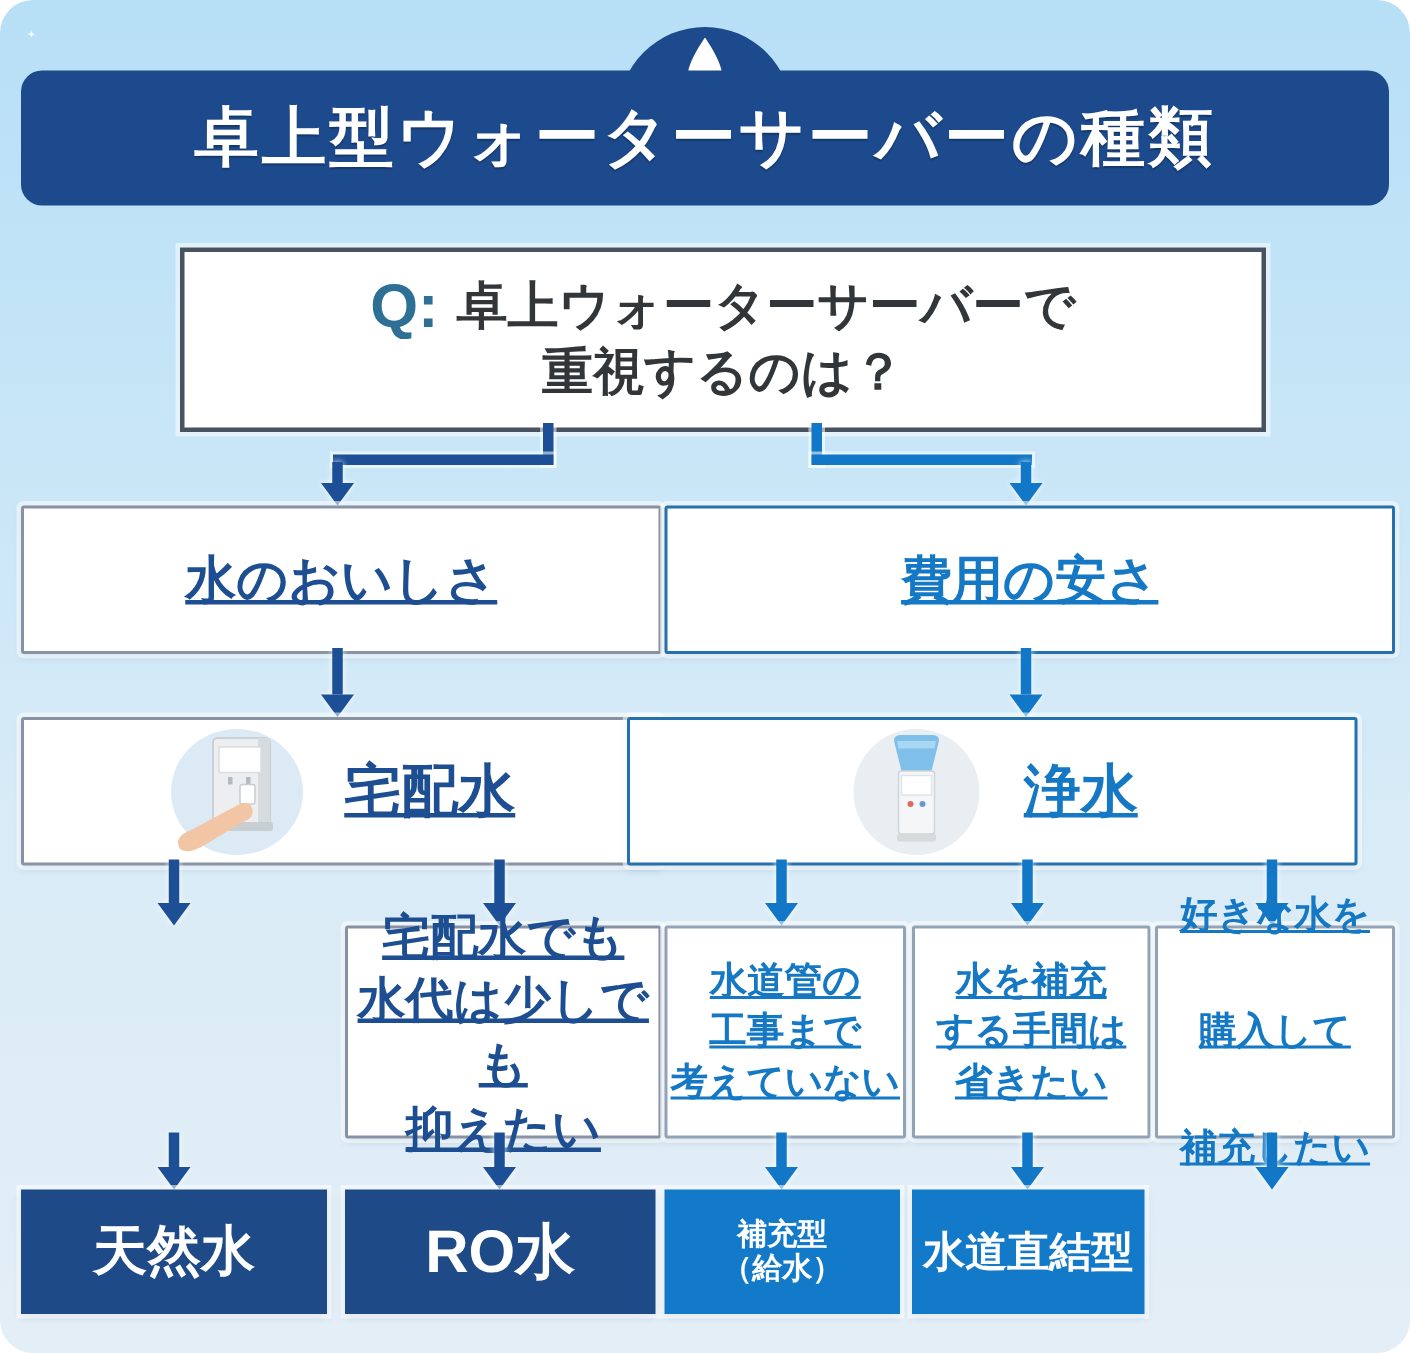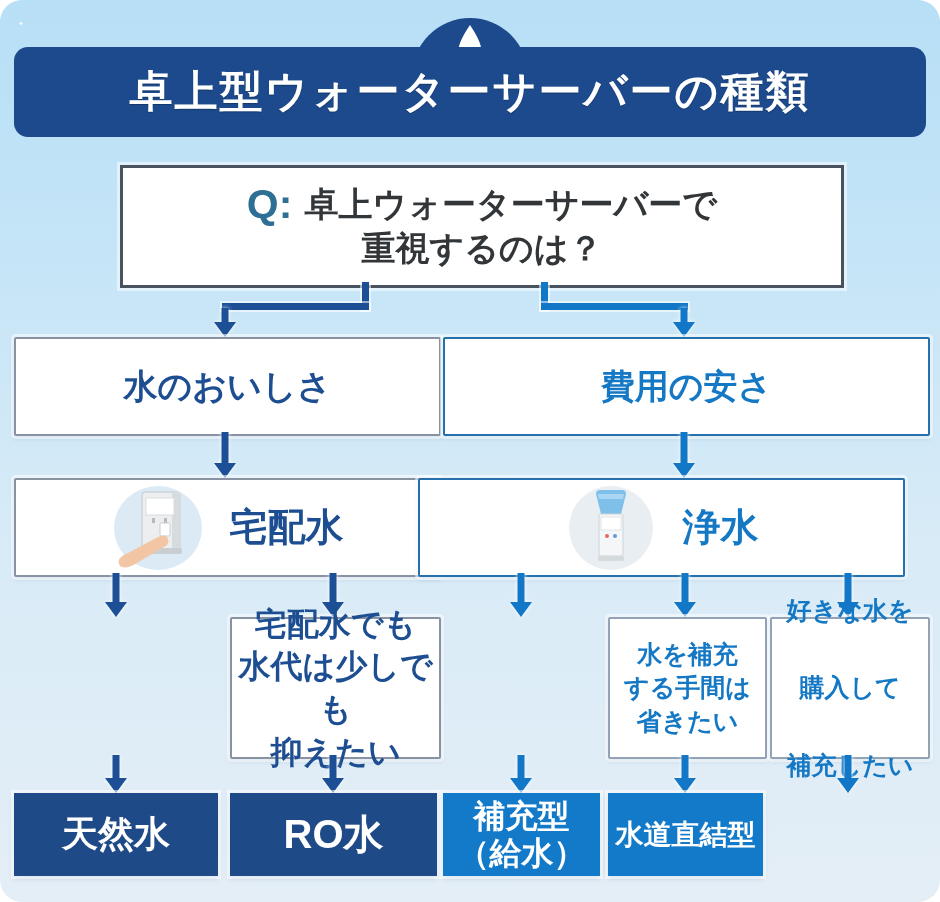--- a/index.html
+++ b/index.html
@@ -16,21 +16,21 @@
   .dropicon{position:absolute;left:455px;top:25px;width:30px;height:38px;}
   .droparc{position:absolute;left:433px;top:64px;width:74px;height:17px;}
   .sparkle{position:absolute;left:18px;top:20px;width:7px;height:7px;color:#fff;font-size:7px;line-height:7px;opacity:.9;}
   
   .wbox{position:absolute;background:#fff;border:2px solid #8992a3;border-radius:2px;
         display:flex;flex-direction:column;align-items:center;justify-content:center;text-align:center;
         box-shadow:0 0 0 3px rgba(255,255,255,.55),0 2px 5px rgba(90,130,165,.28);}
   .wbox.blueb{border-color:#2471ad;}
   .navyt{color:#1d4e92;}
   .bluet{color:#1478c4;}
-  .b700{font-weight:700;}
+  .b700{font-weight:700;text-decoration:underline;}
   
   .qbox{position:absolute;left:120px;top:165px;width:718px;height:117px;background:#fff;
         border:3px solid #49525f;display:flex;flex-direction:column;align-items:center;justify-content:center;
         box-shadow:0 0 0 3px rgba(255,255,255,.5);}
   .qline1{display:flex;align-items:center;gap:12px;}
   .qmark{color:#2e7095;font-weight:800;font-size:41px;line-height:1;}
   .qtext{color:#323639;font-weight:700;font-size:34px;line-height:1.28;}
   
   .cline{position:absolute;box-shadow:0 0 0 2px rgba(255,255,255,.55);}
   .navyc{background:#1d4f96;}
@@ -154,20 +154,25 @@
   <div class="arrow blue" style="left:837px;top:573px;height:44px;">
       <div class="shaft" style="height:29px;"></div>
       <div class="head"></div>
     </div>
 
   <div class="wbox lvl4 navyt b700" style="left:230px;width:207px;font-size:32px;">
     <div>宅配水でも</div>
     <div>水代は少しでも</div>
     <div>抑えたい</div>
   </div>
+  <div class="wbox lvl4 bluet b700" style="left:443px;width:157px;font-size:25px;border-color:#93a3b6;">
+    <div>水道管の</div>
+    <div>工事まで</div>
+    <div>考えていない</div>
+  </div>
   <div class="wbox lvl4 bluet b700" style="left:608px;width:155px;font-size:25px;border-color:#93a3b6;">
     <div>水を補充</div>
     <div>する手間は</div>
     <div>省きたい</div>
   </div>
   <div class="wbox lvl4 bluet b700" style="left:770px;width:156px;font-size:25px;border-color:#93a3b6;gap:44px;">
     <div>好きな水を</div>
     <div>購入して</div>
     <div>補充したい</div>
   </div>
@@ -192,21 +197,21 @@
       <div class="shaft" style="height:23px;"></div>
       <div class="head"></div>
     </div>
 
   <div class="lvl5 navyfill" style="left:14px;width:204px;font-size:36px;">
     <div>天然水</div>
   </div>
   <div class="lvl5 navyfill" style="left:230px;width:207px;font-size:40px;">
     <div>RO水</div>
   </div>
-  <div class="lvl5 bluefill" style="left:443px;width:157px;font-size:32px;line-height:1.15;">
+  <div class="lvl5 bluefill" style="left:443px;width:157px;font-size:20px;line-height:1.15;">
     <div>補充型</div>
     <div>（給水）</div>
   </div>
   <div class="lvl5 bluefill" style="left:608px;width:155px;font-size:28px;">
     <div>水道直結型</div>
   </div>
 
 </div>
 
 </body></html>

